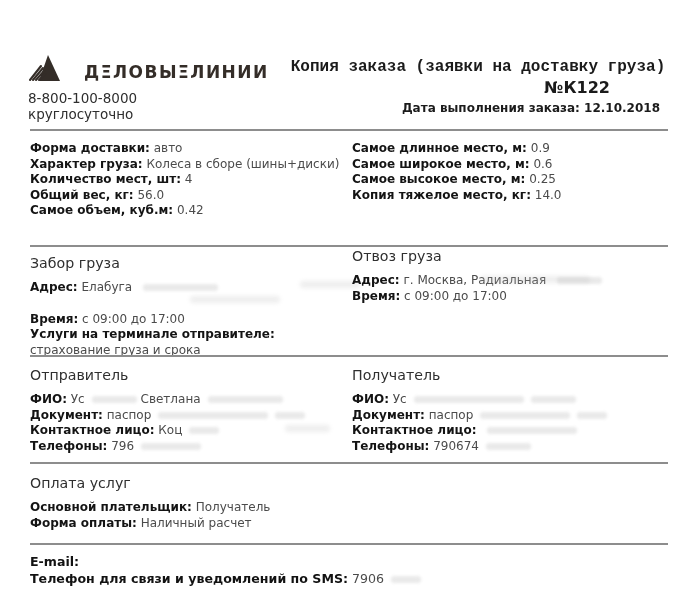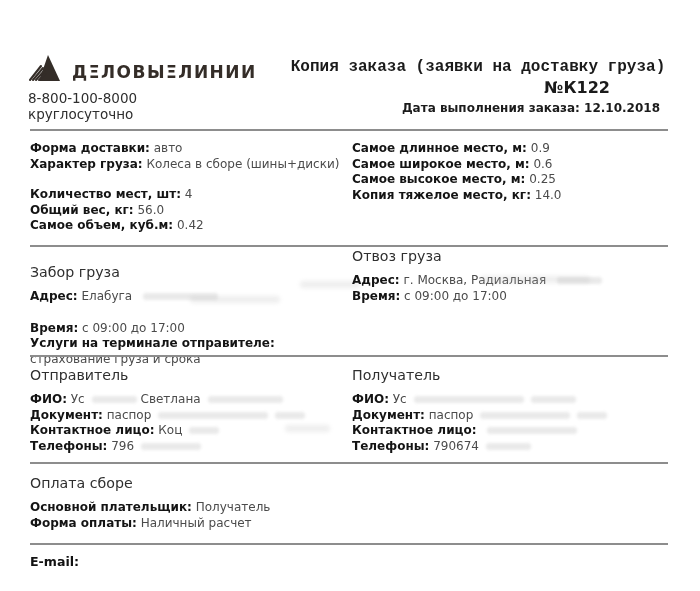--- a/index.html
+++ b/index.html
@@ -15,21 +15,21 @@
   .title-block{width:380px;}
   .title-l1{font-size:16px;font-weight:bold;text-align:center;white-space:nowrap;font-family:Liberation Mono, monospace;}
   .title-l2{font-size:16px;font-weight:bold;text-align:right;padding-right:58px;margin-top:2px;}
   .title-date{font-size:12px;font-weight:bold;text-align:right;padding-right:8px;margin-top:4px;}
   
   .row{font-size:12px;line-height:15.6px;}
   .row b{color:#141414;}
   .row .v{color:#4b4b4b;}
   .sec-title{font-size:14.2px;color:#2f2f2f;font-weight:normal;}
   .rows{margin-top:9px;}
-  .gap-top{margin-top:15px;}
+  .gap-top{}
   .gap9{margin-top:9px;}
   
   .rd{display:inline-block;height:7px;border-radius:3px;background:#b9b9b9;
       opacity:.30;filter:blur(1.6px);vertical-align:middle;margin-left:7px;}
   .rd-abs{position:absolute;height:7px;border-radius:3px;background:#bdbdbd;
       opacity:.25;filter:blur(2px);}
   .w30{width:30px}.w45{width:45px}.w60{width:60px}.w75{width:75px}.w90{width:90px}.w110{width:110px}
   .footer-row{font-size:12.6px;line-height:16.5px;}
   .footer-row b{color:#121212;}
   .footer-row .v{color:#4b4b4b;}
@@ -43,21 +43,21 @@
     <svg width="36" height="34" viewBox="0 0 36 32">
       <path d="M20 2 L32 28 L11 28 Z" fill="#342d28"></path>
       <g stroke="#342d28" stroke-width="2.1" stroke-linecap="round">
         <line x1="2" y1="27" x2="13" y2="13"></line>
         <line x1="5" y1="27" x2="15" y2="15"></line>
         <line x1="8" y1="27" x2="16" y2="18"></line>
         <line x1="11" y1="27" x2="17" y2="21"></line>
       </g>
     </svg>
   </div>
-  <div class="abs logo-text" style="left:72px;top:62px;">ДΞЛОВЫΞЛИНИИ</div>
+  <div class="abs logo-text" style="left:84px;top:62px;">ДΞЛОВЫΞЛИНИИ</div>
 
   <div class="abs phone" style="left:28px;top:91px;">
     <div>8-800-100-8000</div>
     <div>круглосуточно</div>
   </div>
 
   <div class="abs title-block" style="left:288px;top:58px;">
     <div class="title-l1">Копия заказа (заявки на доставку груза)</div>
     <div class="title-l2">№К122</div>
     <div class="title-date">
@@ -105,21 +105,21 @@
       <span class="v">0.25</span>
     </div>
     <div class="row">
       <b>Копия тяжелое место, кг:</b>
       <span class="v">14.0</span>
     </div>
   </div>
 
   <div class="sep" style="top:245px;"></div>
 
-  <div class="abs" style="left:30px;top:264px;width:322px;">
+  <div class="abs" style="left:30px;top:255px;width:322px;">
     <div class="sec-title">Забор груза</div>
     <div class="rows">
       <div class="row">
         <b>Адрес:</b>
         <span class="v">Елабуга</span>
         <span class="rd w75"></span>
       </div>
       <div class="row gap9" style="margin-top:16px;">
         <b>Время:</b>
         <span class="v">с 09:00 до 17:00</span>
@@ -193,34 +193,38 @@
       <div class="row">
         <b>Телефоны:</b>
         <span class="v">790674</span><span class="rd w45"></span>
       </div>
     </div>
   </div>
 
   <div class="sep" style="top:462px;"></div>
 
   <div class="abs" style="left:30px;top:475px;width:400px;">
-    <div class="sec-title">Оплата сборе</div>
+    <div class="sec-title">Оплата услуг</div>
     <div class="rows">
       <div class="row">
         <b>Основной плательщик:</b>
         <span class="v">Получатель</span>
       </div>
       <div class="row">
         <b>Форма оплаты:</b>
         <span class="v">Наличный расчет</span>
       </div>
     </div>
   </div>
 
   <div class="sep" style="top:543px;"></div>
 
   <div class="abs" style="left:30px;top:554px;width:620px;">
     <div class="footer-row">
       <b>E-mail:</b>
     </div>
+    <div class="footer-row">
+      <b>Телефон для связи и уведомлений по SMS:</b>
+      <span class="v">7906</span><span class="rd w30"></span>
+    </div>
   </div>
 
 </div>
 
 </body></html>

